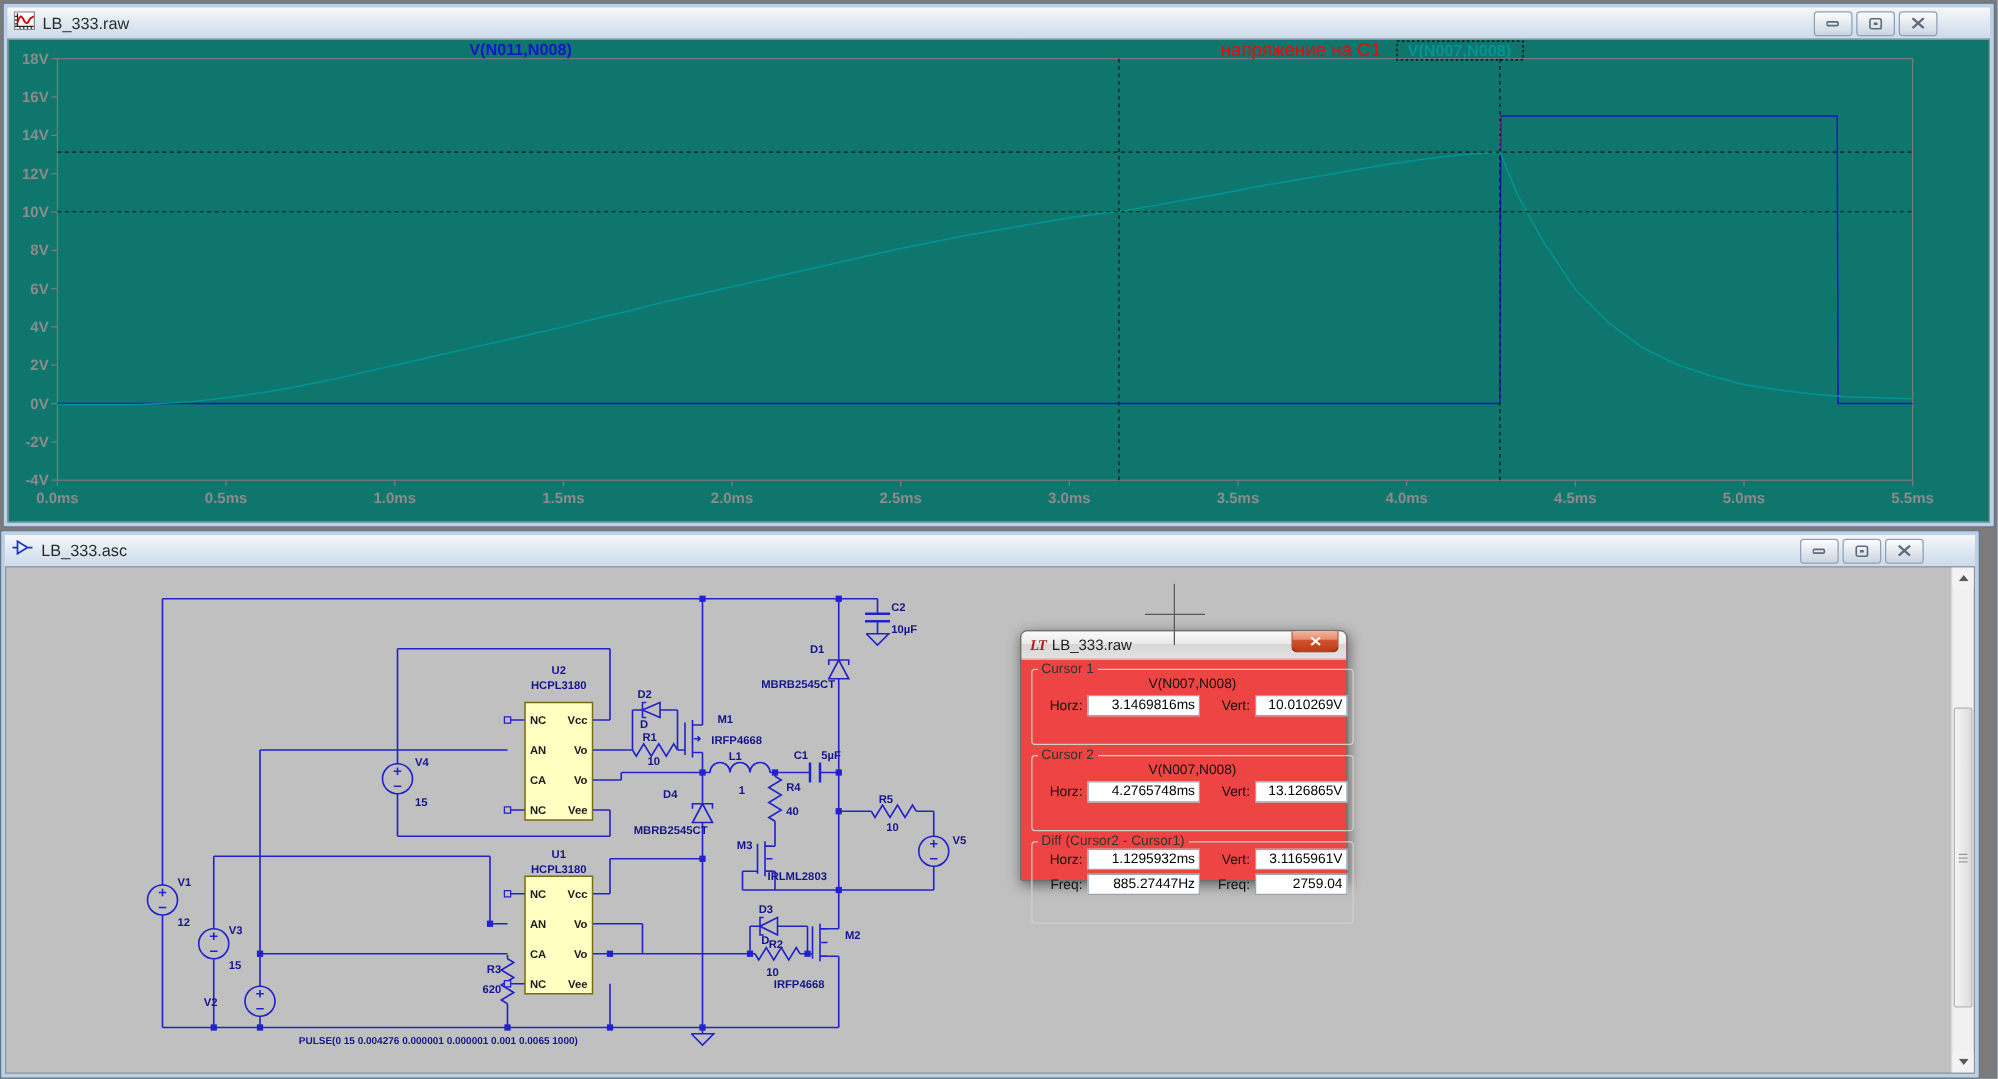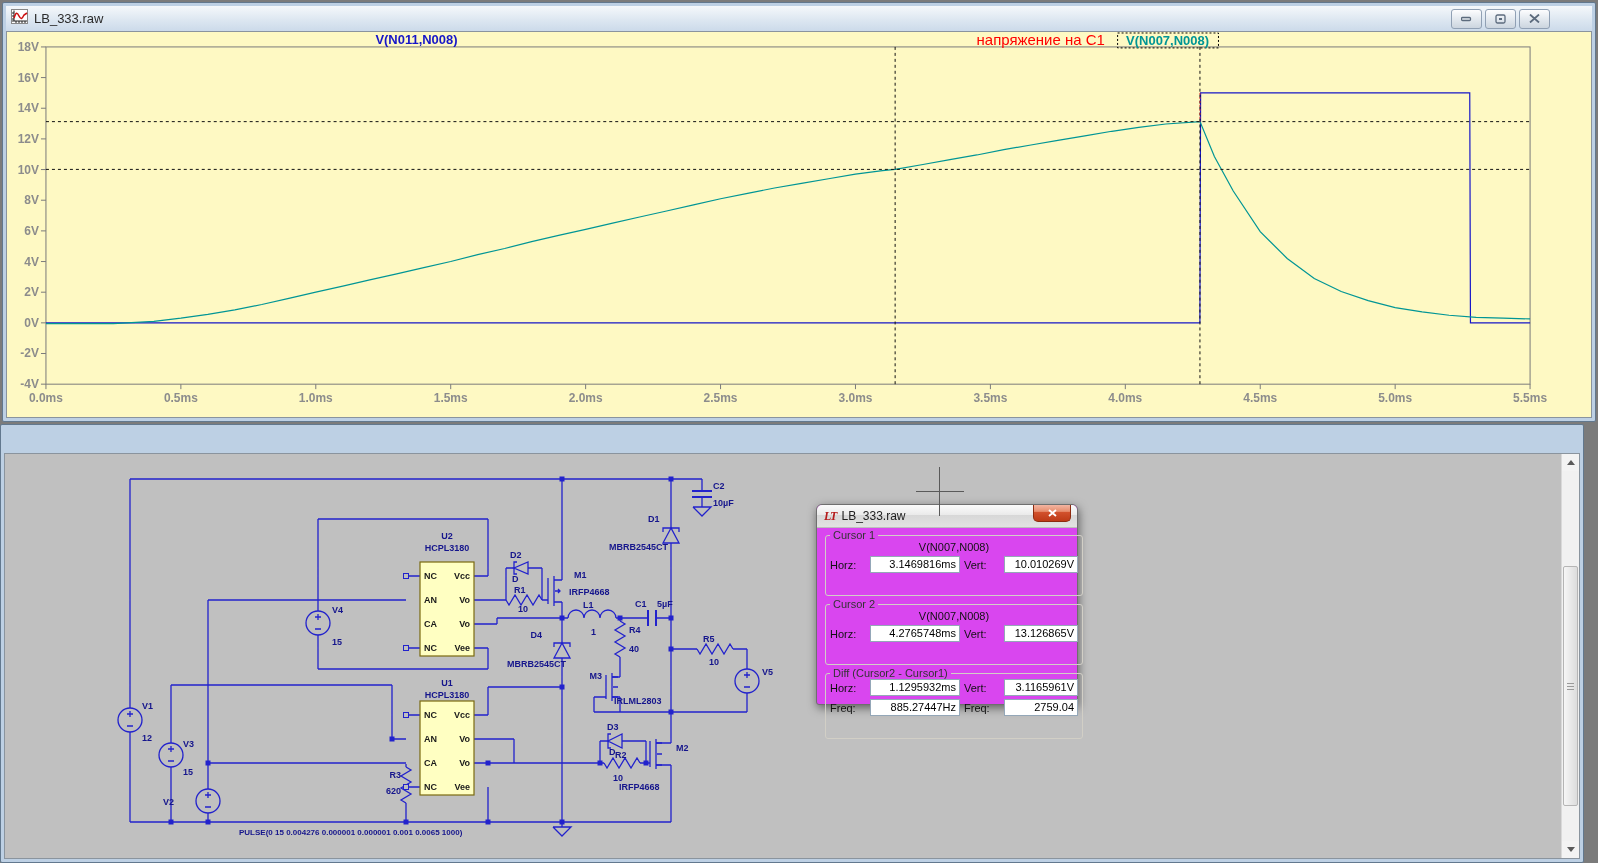--- a/index.html
+++ b/index.html
@@ -7,21 +7,21 @@
        font-family:"Liberation Sans",sans-serif;-webkit-font-smoothing:antialiased;}
   .win{position:absolute;background:#bdd0e4;padding:3px;box-sizing:border-box;
        border:1px solid #62788e;border-radius:2px;}
   .titlebar{height:25px;display:flex;align-items:center;gap:6px;padding:0 5px;
        background:linear-gradient(#f5f8fb,#dde7f1 55%,#ccdaea);}
   .win-title{font-size:13px;color:#2b2b2b;}
   .winbtns{margin-left:auto;display:flex;gap:3px;}
   .wbtn{width:29px;height:18px;border:1px solid #90a0b4;border-radius:3px;
        background:linear-gradient(#fdfdfe,#e3e9ef 50%,#ccd5df);
        display:flex;align-items:center;justify-content:center;}
-  .plot-client{position:absolute;left:3px;right:3px;top:28px;bottom:3px;background:#fef9c3;
+  .plot-client{position:absolute;left:3px;right:3px;top:28px;bottom:3px;background:#0f766e;
        border:1px solid #8a949e;box-sizing:border-box;}
   .asc-client{position:absolute;left:3px;right:3px;top:28px;bottom:3px;background:#c0c0c0;
        border:1px solid #8a949e;box-sizing:border-box;overflow:hidden;}
   svg text{user-select:none;}
   .tick{font:bold 12px "Liberation Sans",sans-serif;fill:#8c8c8c;}
   .leg{font:bold 13px "Liberation Sans",sans-serif;}
   .ann{font:15px "Liberation Sans",sans-serif;}
   .cur{stroke:#111;stroke-width:1;stroke-dasharray:3,3;}
   
   .wire{stroke:#2222cc;stroke-width:1.3;fill:none;}
@@ -34,37 +34,37 @@
   .jct{fill:#2222cc;}
   
   .sb{position:absolute;top:0;bottom:0;right:0;width:17px;background:#f1f1f1;border-left:1px solid #d9d9d9;}
   .sb-btn{position:absolute;left:0;width:17px;height:17px;background:#f3f3f3;
        display:flex;align-items:center;justify-content:center;font-size:8px;color:#555;}
   .sb-thumb{position:absolute;left:1px;width:15px;background:linear-gradient(90deg,#f6f6f6,#dcdcdc);
        border:1px solid #b5b5b5;border-radius:2px;box-sizing:border-box;}
   .grip{position:absolute;left:3px;top:50%;width:7px;height:1px;background:#9a9a9a;
        box-shadow:0 3px 0 #9a9a9a,0 -3px 0 #9a9a9a;}
   
-  .dlg{position:absolute;left:816px;top:504px;width:262px;height:201px;background:#d946ef;
+  .dlg{position:absolute;left:816px;top:504px;width:262px;height:201px;background:#ef4444;
        border:1px solid #6f6f6f;border-radius:6px 6px 3px 3px;
        box-shadow:1px 3px 10px rgba(0,0,0,.5);box-sizing:border-box;}
   .dlg-tb{height:22px;border-radius:5px 5px 0 0;display:flex;align-items:center;gap:5px;padding:0 7px;
        background:linear-gradient(#fbfbfb,#eaeaea 45%,#d7d7d7 46%,#e2e2e2);
        border-bottom:1px solid #bdbdbd;font-size:12px;color:#222;}
   .lt-logo{font:italic bold 12px "Liberation Serif",serif;color:#b51c1c;letter-spacing:-1px;}
   .dlg-close{position:absolute;right:6px;top:0px;width:38px;height:17px;border-radius:0 0 5px 5px;
        background:linear-gradient(#f3b5a2,#e78d6d 40%,#d2512c 45%,#bd3a16);
        border:1px solid #8d2a0f;border-top:none;box-sizing:border-box;
        display:flex;align-items:center;justify-content:center;
        color:#fff;font:bold 11px "Liberation Sans",sans-serif;text-shadow:0 1px 1px #7a1f08;}
   .dlg fieldset{margin:1px 8px 2px;padding:0 4px 19px;border:1px solid #d2cfc6;border-radius:3px;}
   .dlg legend{font-size:11px;color:#333;padding:0 3px;}
   .trace{text-align:center;font-size:11px;color:#111;margin-bottom:3px;}
   .frow{display:flex;align-items:center;gap:4px;font-size:11px;color:#111;margin-bottom:3px;}
-  .flbl{width:36px;text-align:left;}
+  .flbl{width:36px;text-align:right;}
   .fbox{border:1px solid #94a7b8;background:#fff;height:15px;line-height:15px;padding:0 3px;
        font-size:11px;color:#000;white-space:nowrap;overflow:hidden;text-align:right;}
   .w1{width:82px;} .w2{width:66px;}
   
   .xh-h{position:absolute;left:916px;top:491px;width:48px;height:1px;background:#5a5a5a;}
   .xh-v{position:absolute;left:939px;top:467px;width:1px;height:49px;background:#5a5a5a;}
 </style>
 </head>
 <body>
 
@@ -158,20 +158,46 @@
         <line x1="1194.4527550545454" y1="61.22727272727275" x2="1194.4527550545454" y2="90.09058022727271" stroke="#e03030" stroke-dasharray="2,2"></line>
         <text x="410" y="12" class="leg" fill="#1616c8" text-anchor="middle">V(N011,N008)</text>
         <text x="1035" y="13" class="ann" fill="#ff0000" text-anchor="middle">напряжение на C1</text>
         <rect x="1112" y="1" width="101" height="15" fill="none" stroke="#000" stroke-dasharray="2,2"></rect>
         <text x="1162" y="13" class="leg" fill="#009595" text-anchor="middle">V(N007,N008)</text>
       </svg>
   </div>
 </div>
 
 <div class="win" style="left:0px;top:424px;width:1584px;height:439px;">
+  <div class="titlebar">
+    <span>
+      <svg width="18" height="14" viewBox="0 0 18 14">
+        <path d="M1,7 H5 M5,2 V12 L13,7 Z M13,7 H17" stroke="#2233bb" fill="none" stroke-width="1.4"></path>
+      </svg>
+    </span>
+    <span class="win-title">LB_333.asc</span>
+    <span class="winbtns" style="margin-right:36px;">
+      <span class="wbtn">
+        <svg width="11" height="9">
+            <rect x="0.5" y="3.5" width="9" height="3" rx="1" fill="none" stroke="#5c6b7d" stroke-width="1.3"></rect>
+          </svg>
+      </span>
+      <span class="wbtn">
+        <svg width="12" height="10">
+            <rect x="1" y="1" width="9" height="8" rx="1.5" fill="none" stroke="#5c6b7d" stroke-width="1.3"></rect>
+            <rect x="4" y="4" width="3" height="2" fill="#5c6b7d"></rect>
+          </svg>
+      </span>
+      <span class="wbtn">
+        <svg width="11" height="9">
+            <path d="M1,0.5 L10,8.5 M10,0.5 L1,8.5" stroke="#5c6b7d" stroke-width="1.8"></path>
+          </svg>
+      </span>
+    </span>
+  </div>
   <div class="asc-client">
 
     <svg width="1561" height="406" viewBox="3 453 1561 406" style="position:absolute;left:0;top:0;">
 
       <g>
         <path class="wire" d="M128,478 H700 M700,478 V490 M700,496 V506
           M669,478 V527 M669,542 V617
           M560,478 V579
           M128,478 V707 M128,731 V821 M128,821 H669
           M169,684 V742 M169,766 V821

